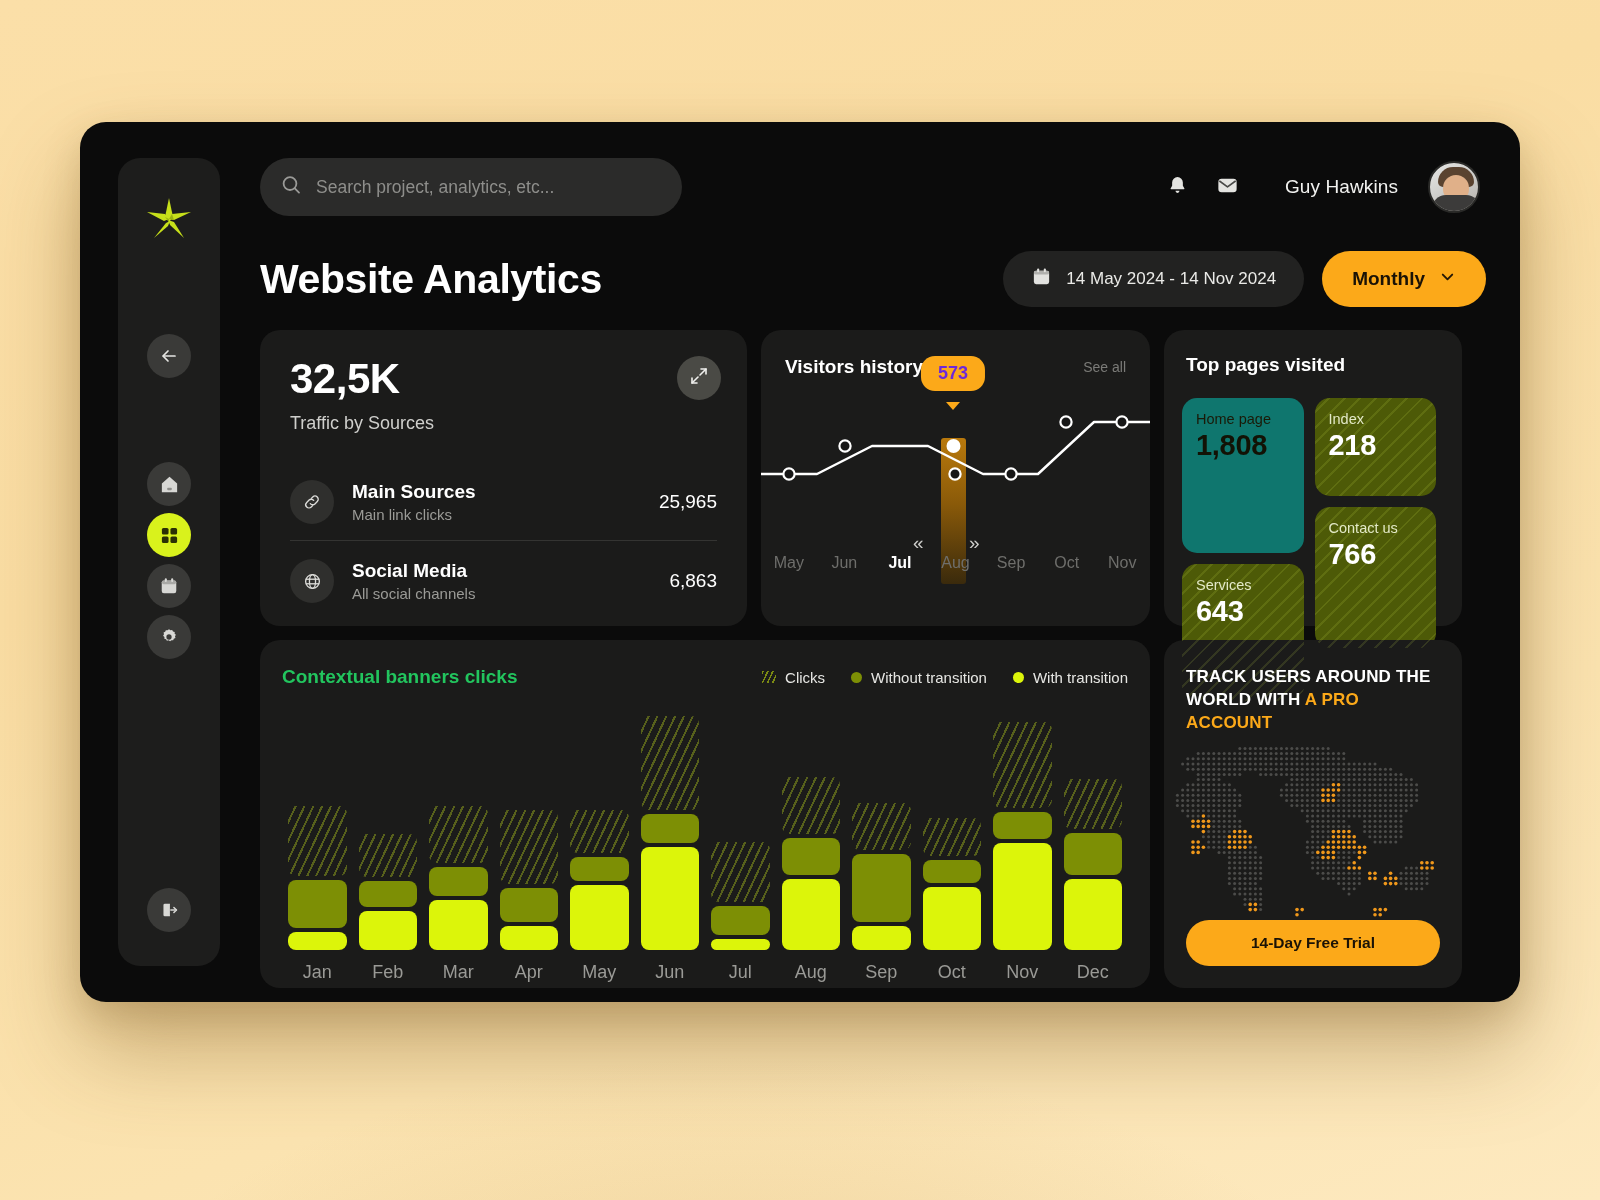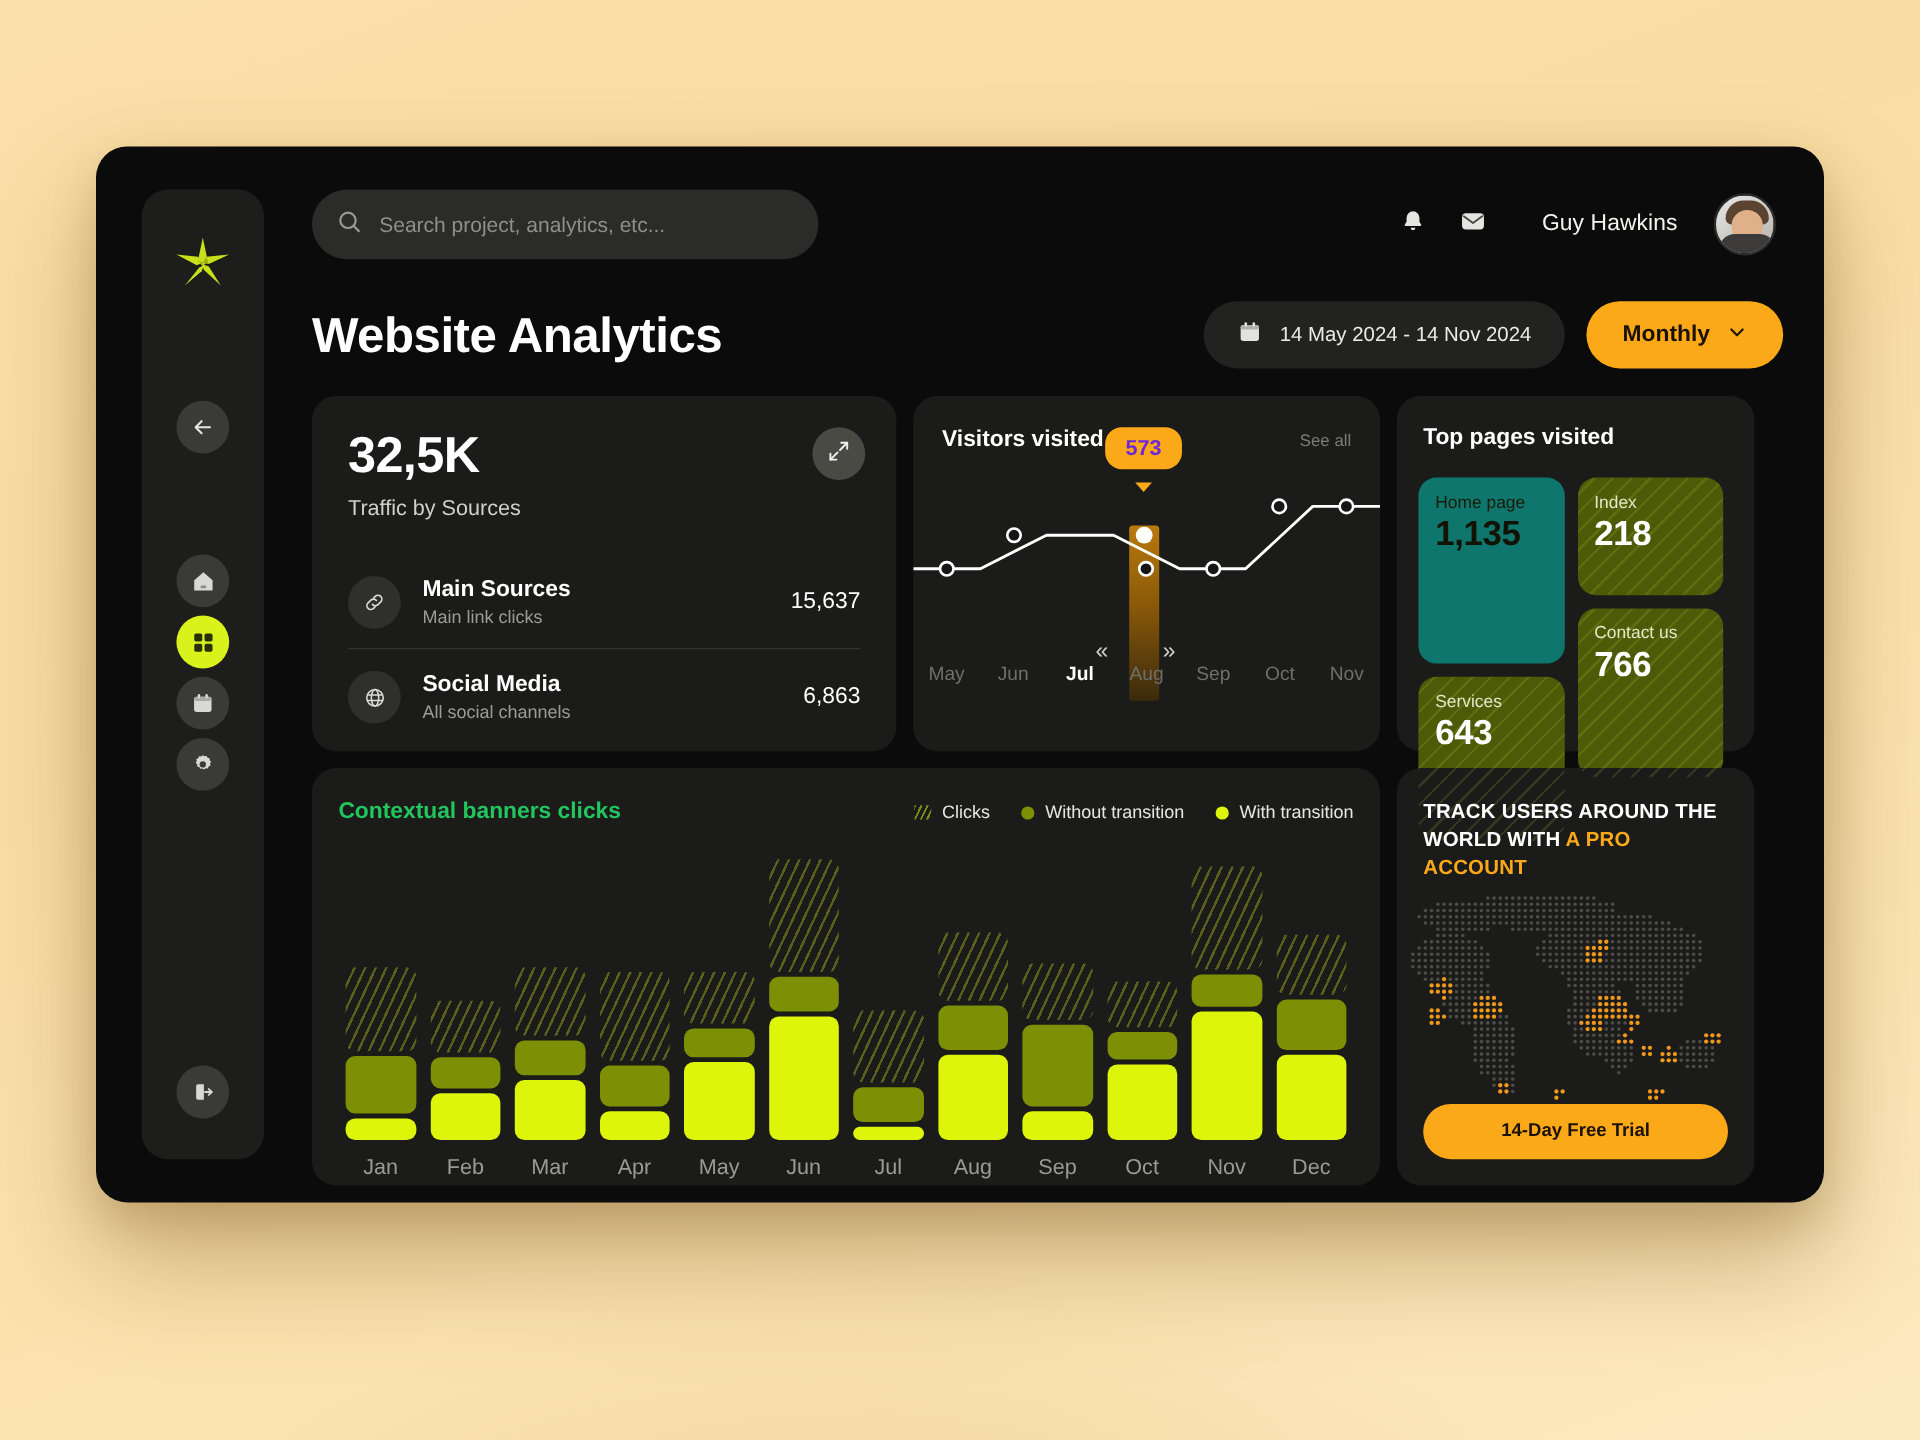--- a/index.html
+++ b/index.html
@@ -387,21 +387,21 @@
             <div class="src-ico">
               <svg width="20" height="20" viewBox="0 0 22 22" fill="none" stroke="#dcdcd9" stroke-width="1.5" stroke-linecap="round">
                 <path d="M9.2 12.8a3.4 3.4 0 0 0 5 .3l2.6-2.6a3.5 3.5 0 0 0-5-5l-1.5 1.5"></path>
                 <path d="M12.8 9.2a3.4 3.4 0 0 0-5-.3l-2.6 2.6a3.5 3.5 0 0 0 5 5l1.5-1.5"></path>
               </svg>
             </div>
             <div>
               <div class="src-name">Main Sources</div>
               <div class="src-desc">Main link clicks</div>
             </div>
-            <div class="src-val">15,637</div>
+            <div class="src-val">25,965</div>
           </div>
 
           <div class="src-row">
             <div class="src-ico">
               <svg width="21" height="21" viewBox="0 0 22 22" fill="none" stroke="#dcdcd9" stroke-width="1.4">
                 <circle cx="11" cy="11" r="7.2"></circle>
                 <ellipse cx="11" cy="11" rx="3.2" ry="7.2"></ellipse>
                 <path d="M4 8.6 H18"></path>
                   <path d="M4 13.4 H18"></path>
               </svg>
@@ -410,21 +410,21 @@
               <div class="src-name">Social Media</div>
               <div class="src-desc">All social channels</div>
             </div>
             <div class="src-val">6,863</div>
           </div>
         </div>
       </div>
 
       <div class="card visitors">
         <div class="vis-head">
-          <div class="vis-title">Visitors visited</div>
+          <div class="vis-title">Visitors history</div>
           <div class="see-all">See all</div>
         </div>
 
         <div class="vis-chart">
 
           <div class="hl-band" style="left:180px;"></div>
 
           <svg width="389" height="196" viewBox="0 0 389 196">
             <polyline points="0,80 56,80 111,52 167,52 222,80 277,80 333,28 389,28" fill="none" stroke="#ffffff" stroke-width="2.4" stroke-linejoin="round"></polyline>
             <g>
@@ -455,21 +455,21 @@
             <span>Nov</span>
           </div>
         </div>
       </div>
 
       <div class="card toppages" style="grid-row: span 1;">
         <div class="tp-title">Top pages visited</div>
         <div class="tp-grid">
           <div class="tile bright t-home">
             <div class="lab">Home page</div>
-            <div class="val">1,135</div>
+            <div class="val">1,808</div>
           </div>
           <div class="tile dim t-index">
             <div class="lab">Index</div>
             <div class="val">218</div>
           </div>
           <div class="tile dim t-contact">
             <div class="lab">Contact us</div>
             <div class="val">766</div>
           </div>
           <div class="tile dim t-services">

